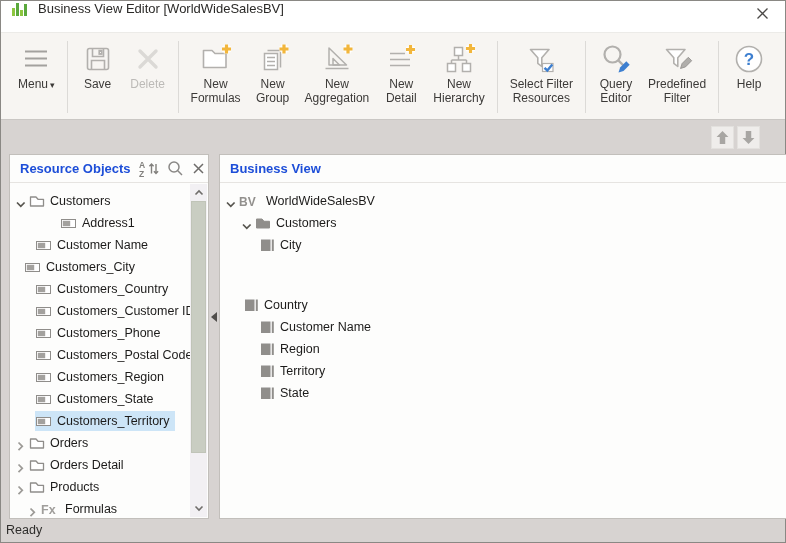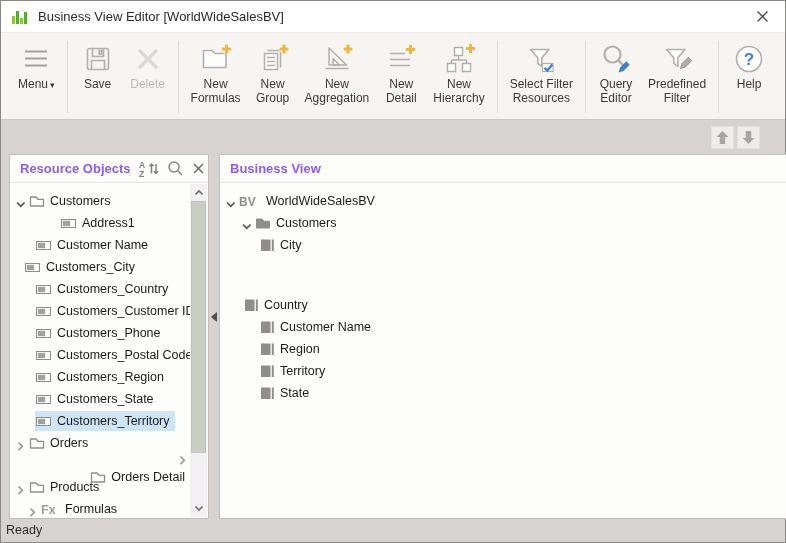--- a/index.html
+++ b/index.html
@@ -1,21 +1,21 @@
 <!DOCTYPE html>
 <html><head>
 <meta charset="utf-8">
 <style>
   * { margin:0; padding:0; box-sizing:border-box; }
   html,body { width:786px; height:543px; overflow:hidden; font-family:"Liberation Sans",sans-serif; }
   .window { position:absolute; inset:0; border:1px solid #8a8884; background:#d7d3d1; }
 
   
   .titlebar { position:absolute; top:0; left:0; right:0; height:32px; background:#ffffff;
-              border-bottom:1px solid #ecebe8; display:flex; align-items:center; padding:0 10px; }
+              border-bottom:1px solid #ecebe8; display:flex; padding:0 10px; }
   .app-icon { width:18px; height:16px; margin-right:9px; display:inline-flex; }
   .win-title { font-size:13px; color:#2b2a28; }
   .close-btn { margin-left:auto; width:26px; height:24px; display:flex; align-items:center; justify-content:center; cursor:default; }
 
   
   .toolbar { position:absolute; top:32px; left:0; right:0; height:86px; background:#f7f5f2;
              display:flex; align-items:flex-start; padding:6px 0 0 10px; }
   .tb-btn { display:flex; flex-direction:column; align-items:center; padding:2px 7px; gap:1px; }
   .tb-icon { width:36px; height:36px; display:block; }
   .tb-label { font-size:12px; line-height:13.5px; text-align:center; color:#3c3a38; white-space:nowrap; }
@@ -29,21 +29,21 @@
   .nav-btn { position:absolute; width:23px; height:23px; background:#efedeb; border:1px solid #e3e1de;
              display:flex; align-items:center; justify-content:center; top:6px; }
   .nav-up { left:710px; } .nav-down { left:736px; }
 
   
   .panel { position:absolute; top:34px; height:365px; background:#fdfdfc; border:1px solid #c2bfbb; }
   .panel-left { left:8px; width:200px; }
   .panel-right { left:218px; width:666px; }
   .panel-header { height:28px; border-bottom:1px solid #e6e4e1; display:flex; align-items:center;
                   padding:0 8px 0 10px; gap:8px; }
-  .panel-title { font-size:13px; font-weight:bold; color:#8b5cf6; flex:1; white-space:nowrap; }
+  .panel-title { font-size:13px; font-weight:bold; color:#1d4ed8; flex:1; white-space:nowrap; }
   .ph-icon { display:inline-flex; align-items:center; }
 
   
   .tree { position:absolute; top:29px; left:0; right:18px; bottom:1px; overflow:hidden; padding-top:5px; }
   .panel-right .tree { right:15px; }
   .tree-row { height:22px; display:flex; align-items:flex-end; font-size:12.5px; color:#1c1b1a; white-space:nowrap; }
   .chev { width:14px; height:13px; display:inline-flex; align-items:center; flex:0 0 14px; }
   .chev-sp { width:0; flex:0 0 0; }
   .row-content { display:inline-flex; align-items:center; gap:3px; padding:2px 5px 2px 1px; }
   .tree-icon { display:inline-flex; align-items:center; }
@@ -412,21 +412,21 @@
             </span>
             <span class="row-content">
               <span class="tree-icon">
                 <svg width="16" height="16" viewBox="0 0 16 16">
                   <path d="M1.5 13 V4 h5.5 l2 2.3 h5.5 V13 z" fill="#fff" stroke="#8f8d8a" stroke-width="1.3" stroke-linejoin="round"></path>
                 </svg>
               </span>
               <span class="tree-label">Orders</span>
             </span>
           </div>
-          <div class="tree-row" style="padding-left: 4px; flex-direction: column;">
+          <div class="tree-row" style="padding-left: 4px;">
             <span class="chev">
               <svg width="13" height="13" viewBox="0 0 13 13">
                 <path d="M4.5 2.5 L8.3 6.3 L4.5 10.1" stroke="#9d9b97" stroke-width="1.7" fill="none"></path>
               </svg>
             </span>
             <span class="row-content">
               <span class="tree-icon">
                 <svg width="16" height="16" viewBox="0 0 16 16">
                   <path d="M1.5 13 V4 h5.5 l2 2.3 h5.5 V13 z" fill="#fff" stroke="#8f8d8a" stroke-width="1.3" stroke-linejoin="round"></path>
                 </svg>

